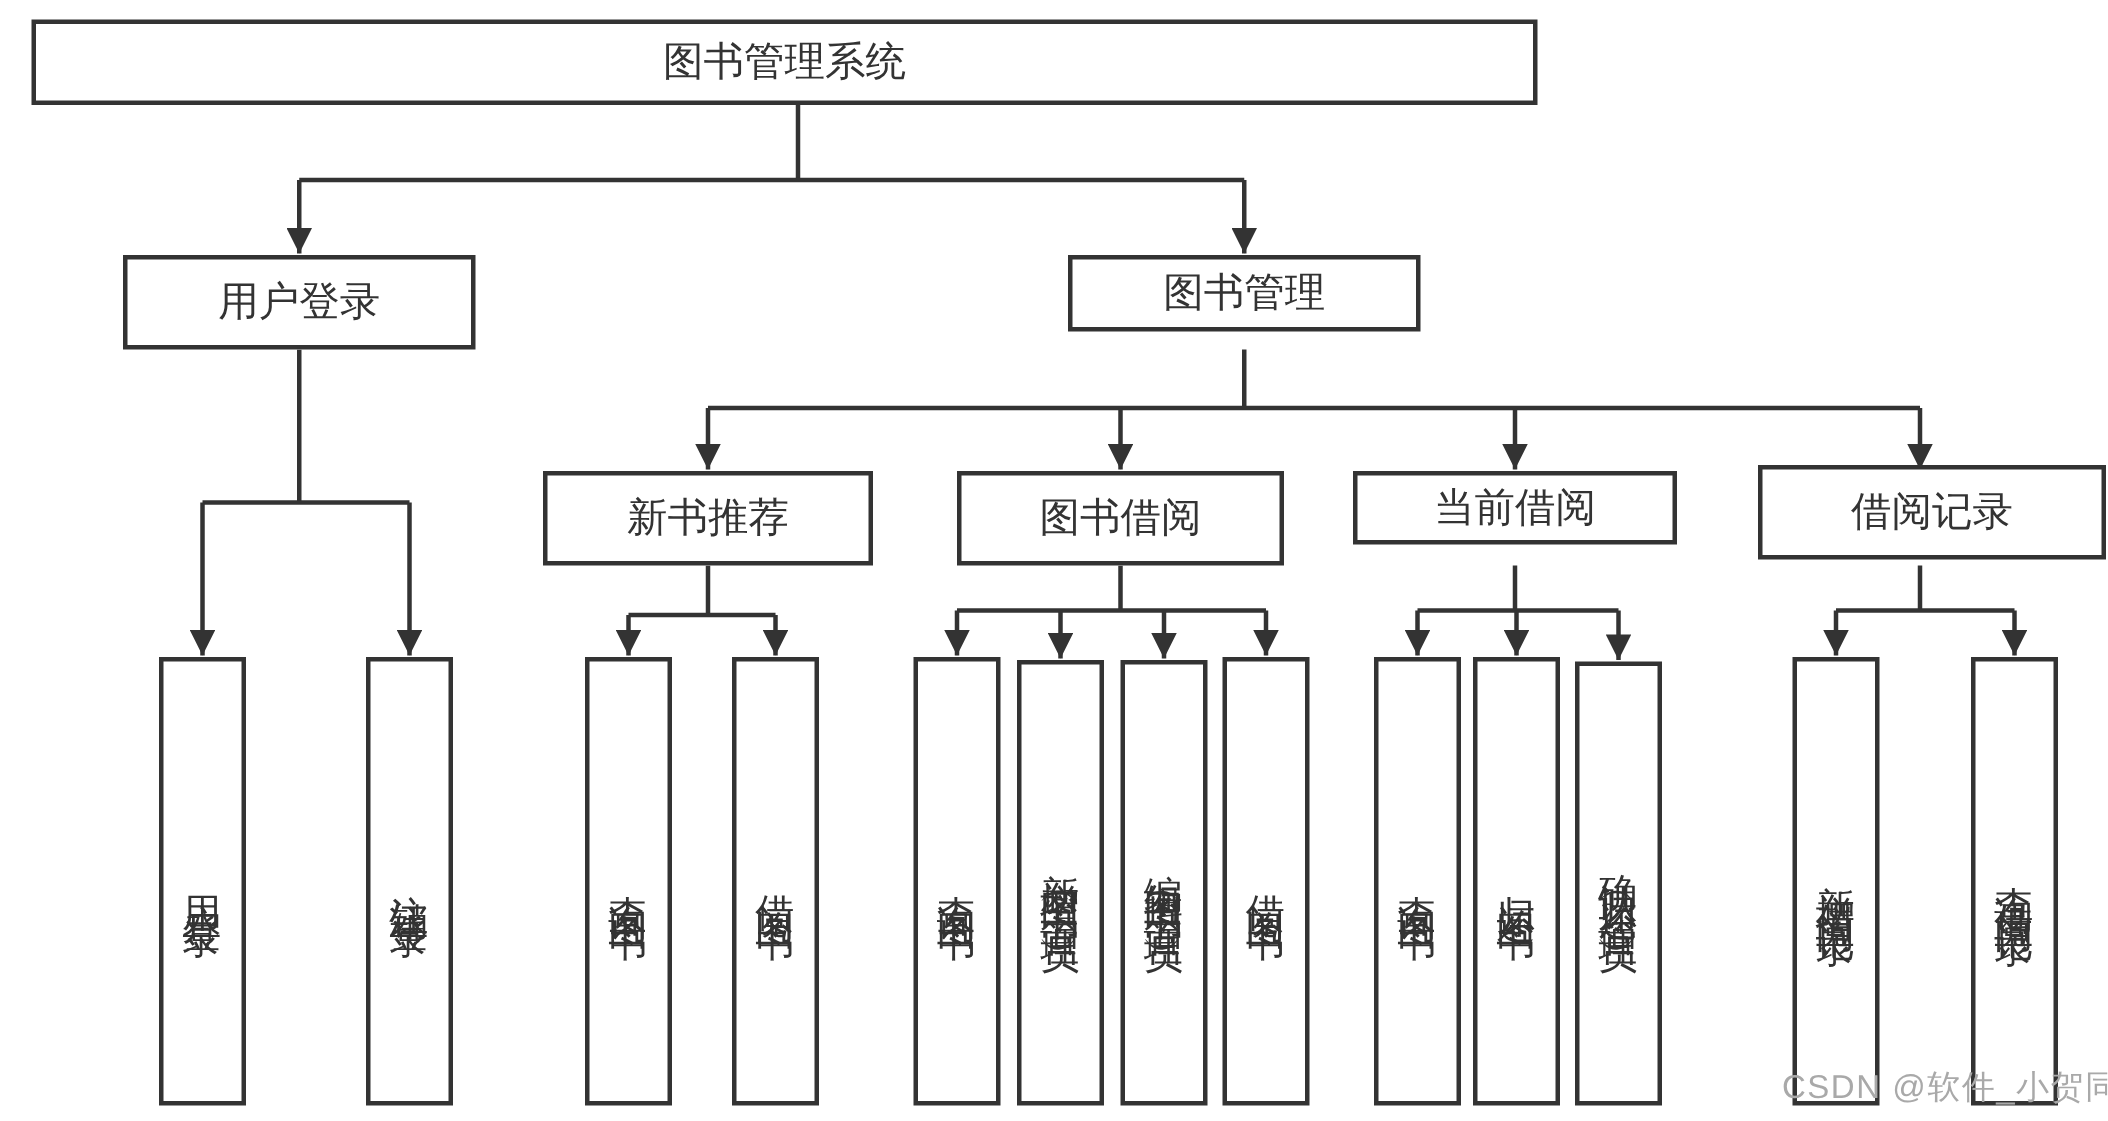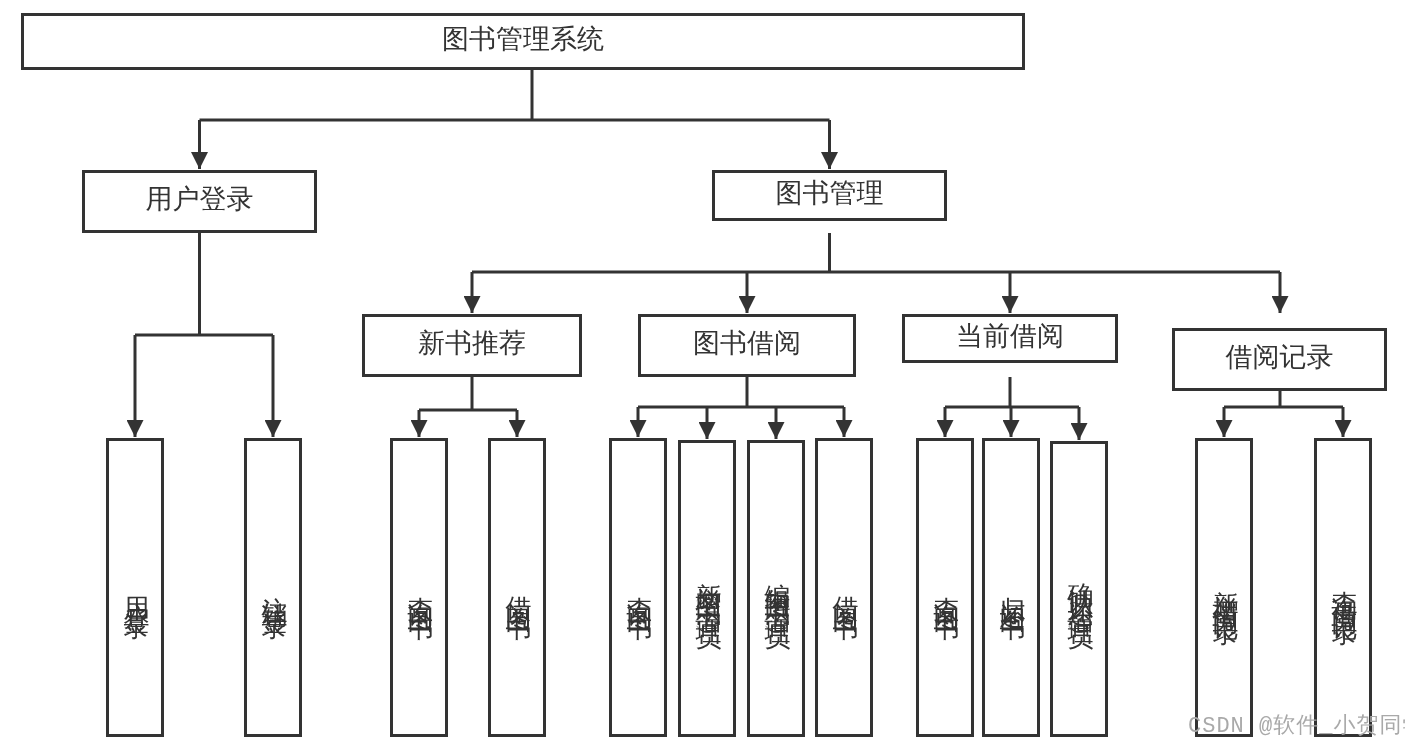--- a/index.html
+++ b/index.html
@@ -2,21 +2,21 @@
 <html><head>
 <meta charset="utf-8">
 <style>
   html, body { margin: 0; padding: 0; background: #ffffff; }
   .canvas {
     position: relative;
     width: 1405px;
     height: 747px;
     background: #ffffff;
     overflow: hidden;
-    font-family: Liberation Mono, monospace;
+    font-family: Liberation Sans, sans-serif;
   }
   .connectors {
     position: absolute;
     left: 0; top: 0;
     width: 1405px; height: 747px;
   }
   .box {
     position: absolute;
     box-sizing: border-box;
     border: 3px solid #333333;
@@ -37,21 +37,21 @@
     line-height: 1;
     white-space: nowrap;
   }
   
   .n-root  { left: 21px;   top: 13px;  width: 1004px; height: 57px; }
   .n-login { left: 82px;   top: 170px; width: 235px;  height: 63px; }
   .n-mgmt  { left: 712px;  top: 170px; width: 235px;  height: 51px; }
   .n-new   { left: 362px;  top: 314px; width: 220px;  height: 63px; }
   .n-bor   { left: 638px;  top: 314px; width: 218px;  height: 63px; }
   .n-cur   { left: 902px;  top: 314px; width: 216px;  height: 49px; }
-  .n-rec   { left: 1172px; top: 328px; width: 215px;  height: 63px; }
+  .n-rec   { left: 1172px; top: 310px; width: 232px;  height: 63px; }
   
   .lf-0  { left: 106px;  top: 438px; width: 58px; height: 299px; }
   .lf-1  { left: 244px;  top: 438px; width: 58px; height: 299px; }
   .lf-2  { left: 390px;  top: 438px; width: 58px; height: 299px; }
   .lf-3  { left: 488px;  top: 438px; width: 58px; height: 299px; }
   .lf-4  { left: 609px;  top: 438px; width: 58px; height: 299px; }
   .lf-5  { left: 678px;  top: 440px; width: 58px; height: 297px; }
   .lf-6  { left: 747px;  top: 440px; width: 58px; height: 297px; }
   .lf-7  { left: 815px;  top: 438px; width: 58px; height: 299px; }
   .lf-8  { left: 916px;  top: 438px; width: 58px; height: 299px; }

